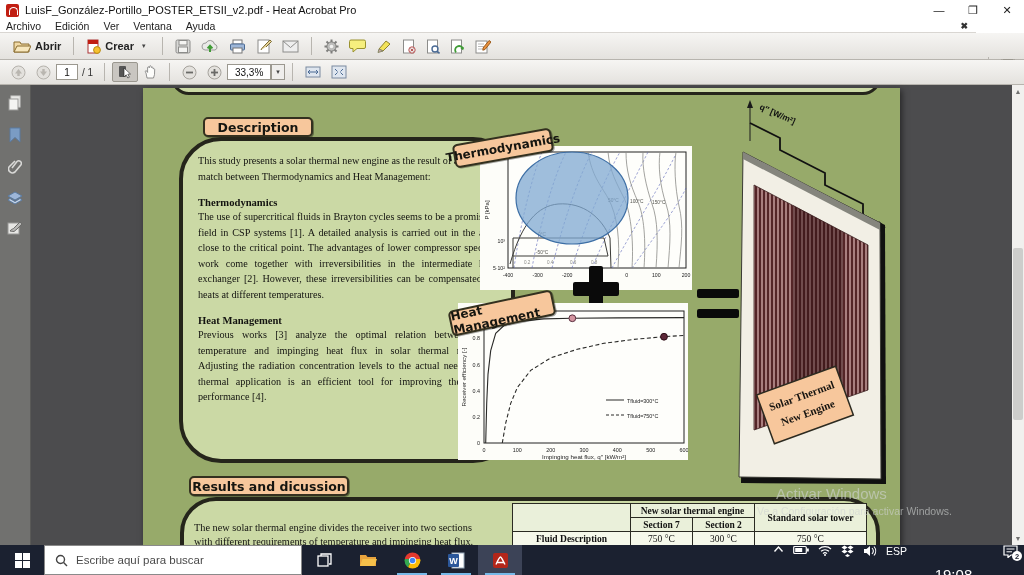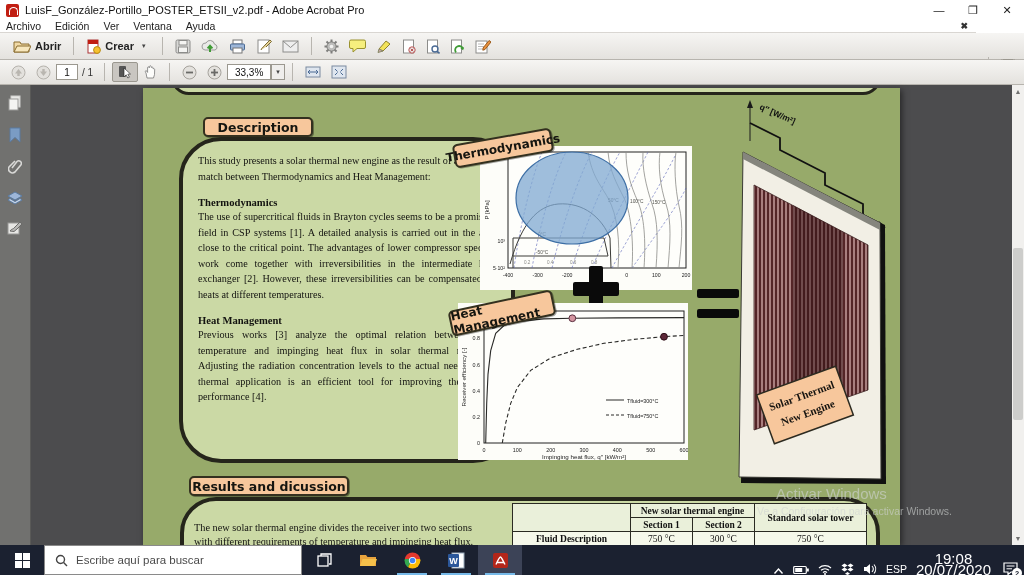--- a/index.html
+++ b/index.html
@@ -63,34 +63,34 @@
   .wm { position:absolute; color:rgba(208,212,210,.62); z-index:30; pointer-events:none; font-family:"Liberation Sans", sans-serif;}
 
   
   #taskbar { left:0; top:545px; width:1024px; height:30px; background:#1b2130; display:flex; align-items:stretch; z-index:40;}
   #start { width:44px; display:flex; align-items:center; justify-content:center; }
   #searchbox { width:258px; background:#fff; border:1px solid #8a8a8a; display:flex; align-items:center; gap:8px; padding-left:10px; }
   #searchbox span { font-size:11.5px; color:#4a4a4a; }
   .task-ico { width:44px; display:flex; align-items:center; justify-content:center; position:relative; }
   .underline:after { content:""; position:absolute; bottom:0; left:7px; right:7px; height:2px; background:#76b9e8;}
   .active-tile { background:#3c4357; }
-  #tray { margin-left:auto; display:flex; align-items:flex-end; gap:9px; padding-right:6px; color:#fff; }
+  #tray { margin-left:auto; display:flex; align-items:flex-start; gap:9px; padding-right:6px; color:#fff; }
   #tray svg { display:block; }
   #clock { font-size:15px; line-height:11px; text-align:center;margin-top:24px; }
   #lang { font-size:10.5px; }
   .badge { position:absolute; right:-4px; bottom:-3px; background:#fff; color:#1b2130; font-size:7.5px; font-weight:bold; border-radius:50%; width:10px; height:10px; display:flex; align-items:center; justify-content:center;}
 </style>
 </head>
 <body>
 
 <div id="root">
 
   <div class="abs" id="titlebar">
     <div class="pdf-logo"></div>
-    <div class="title">LuisF_González-Portillo_POSTER_ETSII_v2.pdf - Adobe Acrobat Pro</div>
+    <div class="title">LuisF_González-Portillo_POSTER_ETSII_v2.pdf - Heat Acrobat Pro</div>
     <div class="winbtns">
       <div class="winbtn">—</div>
       <div class="winbtn">❐</div>
       <div class="winbtn">✕</div>
     </div>
   </div>
 
   <div class="abs" id="menubar">
     <span class="menu-item">Archivo</span>
     <span class="menu-item">Edición</span>
@@ -452,21 +452,21 @@
           <div>with different requirements of temperature and impinging heat flux.</div>
         </div>
         <table class="res">
           <tbody>
               <tr>
             <td class="wlabel" rowspan="2" style="background:#eaf0da;"></td>
             <th colspan="2">New solar thermal engine</th>
             <th class="wstd" rowspan="2">Standard solar tower</th>
           </tr>
           <tr>
-            <th class="ws">Section 1</th>
+            <th class="ws">Section 7</th>
             <th class="ws">Section 2</th>
           </tr>
           <tr>
             <td class="wlabel">Fluid Description</td>
             <td class="ws">750 °C</td>
             <td class="ws">300 °C</td>
             <td class="wstd">750 °C</td>
           </tr>
 
         </tbody>

